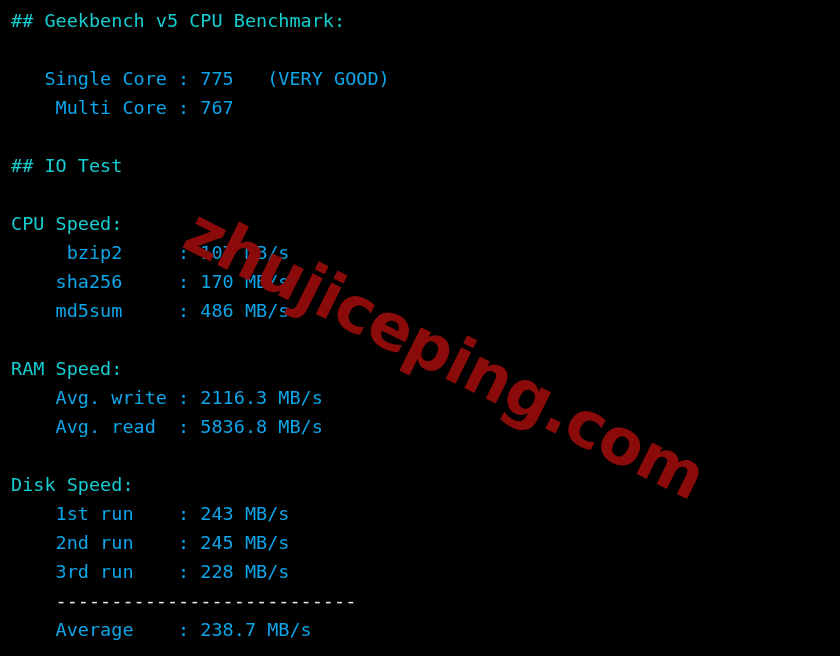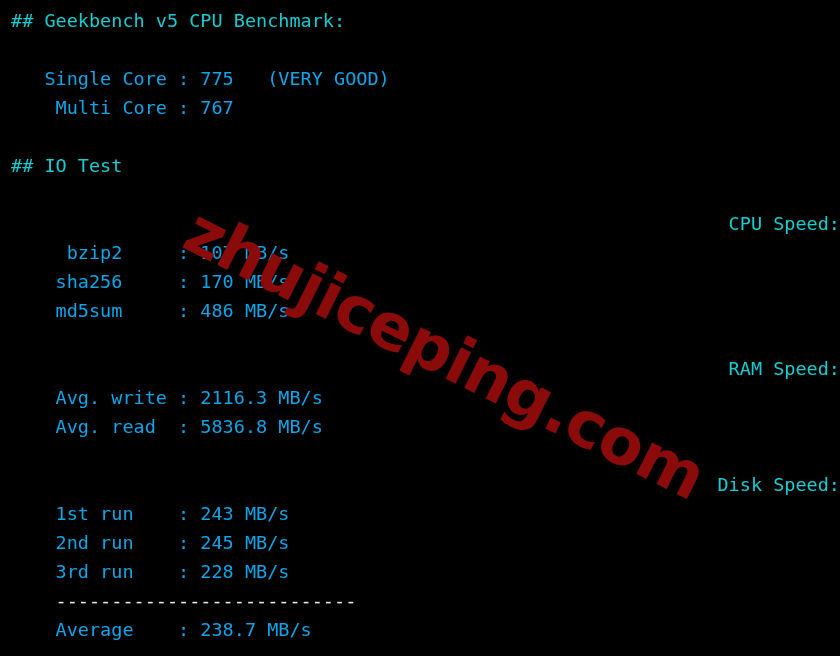--- a/index.html
+++ b/index.html
@@ -34,21 +34,21 @@
     color: #e8e8e8;
   }
   .line {
     display: block;
     height: 29px;
     white-space: pre;
     padding-left: 11px;
   }
   .line.blank { color: transparent; }
   .hdr { color: #16cdd1; }
-  .sec { color: #16cdd1; text-align: right; }
+  .sec { color: #16cdd1; }
   .val { color: #0ea5e9; }
   .dashes { color: #ebebeb; }
 
   
   #watermark {
     position: absolute;
     left: 196px;
     top: 214px;
     z-index: 3;
     transform-origin: 0 0;

